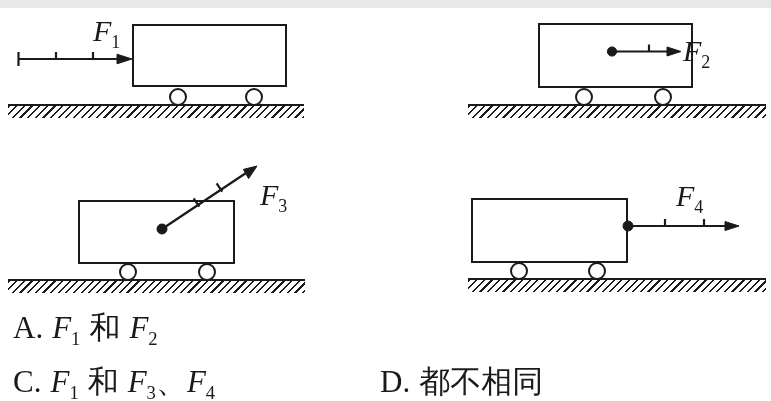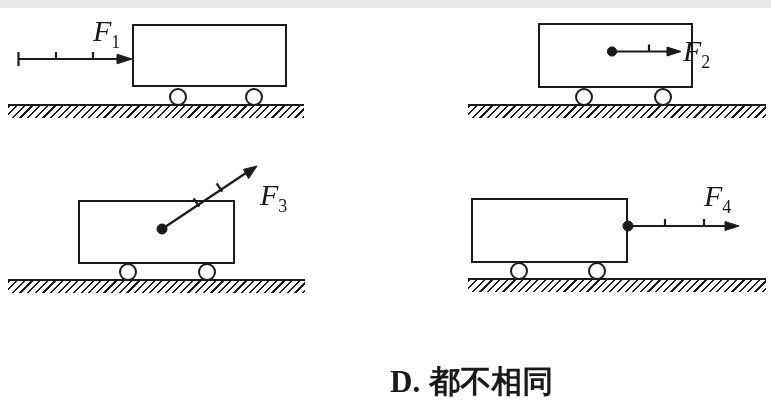--- a/index.html
+++ b/index.html
@@ -59,32 +59,32 @@
   }
   .flabel sub,.option sub{
     font-size:0.6em;
     font-style:normal;
     vertical-align:-0.38em;
     line-height:0;
   }
   .flabel1{left:93px;top:8px;}
   .flabel2{left:683px;top:28px;}
   .flabel3{left:260px;top:172px;}
-  .flabel4{left:704px;top:173px;}
+  .flabel4{left:676px;top:173px;}
   
   .option{
     position:absolute;
     font-size:31px;
     line-height:1.15;
     white-space:nowrap;
   }
   .optA{left:13px;top:302px;}
   .optB{left:390px;top:302px;}
   .optC{left:13px;top:356px;}
-  .optD{left:390px;top:356px;font-weight:bold;}
+  .optD{left:380px;top:356px;}
   .option .letter{font-style:normal;margin-right:9px;}
   .option .fvar{font-style:italic;}
   .option .conn{font-style:normal;margin:0 9px;}
   .option .sep{font-style:normal;}
   .option .plain{font-style:normal;}
   svg{display:block;}
 </style>
 </head>
 <body>
 
@@ -149,20 +149,26 @@
 
     <g stroke="#1a1a1a" stroke-width="2.2" fill="#1a1a1a">
       <circle cx="628" cy="218" r="5" stroke-width="1"></circle>
       <line x1="628" y1="218" x2="729" y2="218"></line>
       <line x1="665" y1="211" x2="665" y2="218.5"></line>
       <line x1="704" y1="211" x2="704" y2="218.5"></line>
       <polygon points="739,218 725,213.5 725,222.5" stroke-width="1"></polygon>
     </g>
   </svg>
 
+  <div class="option optA">
+    <span class="letter">A.</span><span class="fvar">F</span><sub>1</sub><span class="conn">和</span><span class="fvar">F</span><sub>2</sub>
+  </div>
 
 
+  <div class="option optC">
+    <span class="letter">C.</span><span class="fvar">F</span><sub>1</sub><span class="conn">和</span><span class="fvar">F</span><sub>3</sub><span class="sep">、</span><span class="fvar">F</span><sub>4</sub>
+  </div>
 
   <div class="option optD">
     <span class="letter">D.</span><span class="plain">都不相同</span>
   </div>
 
 </div>
 
 </body></html>

